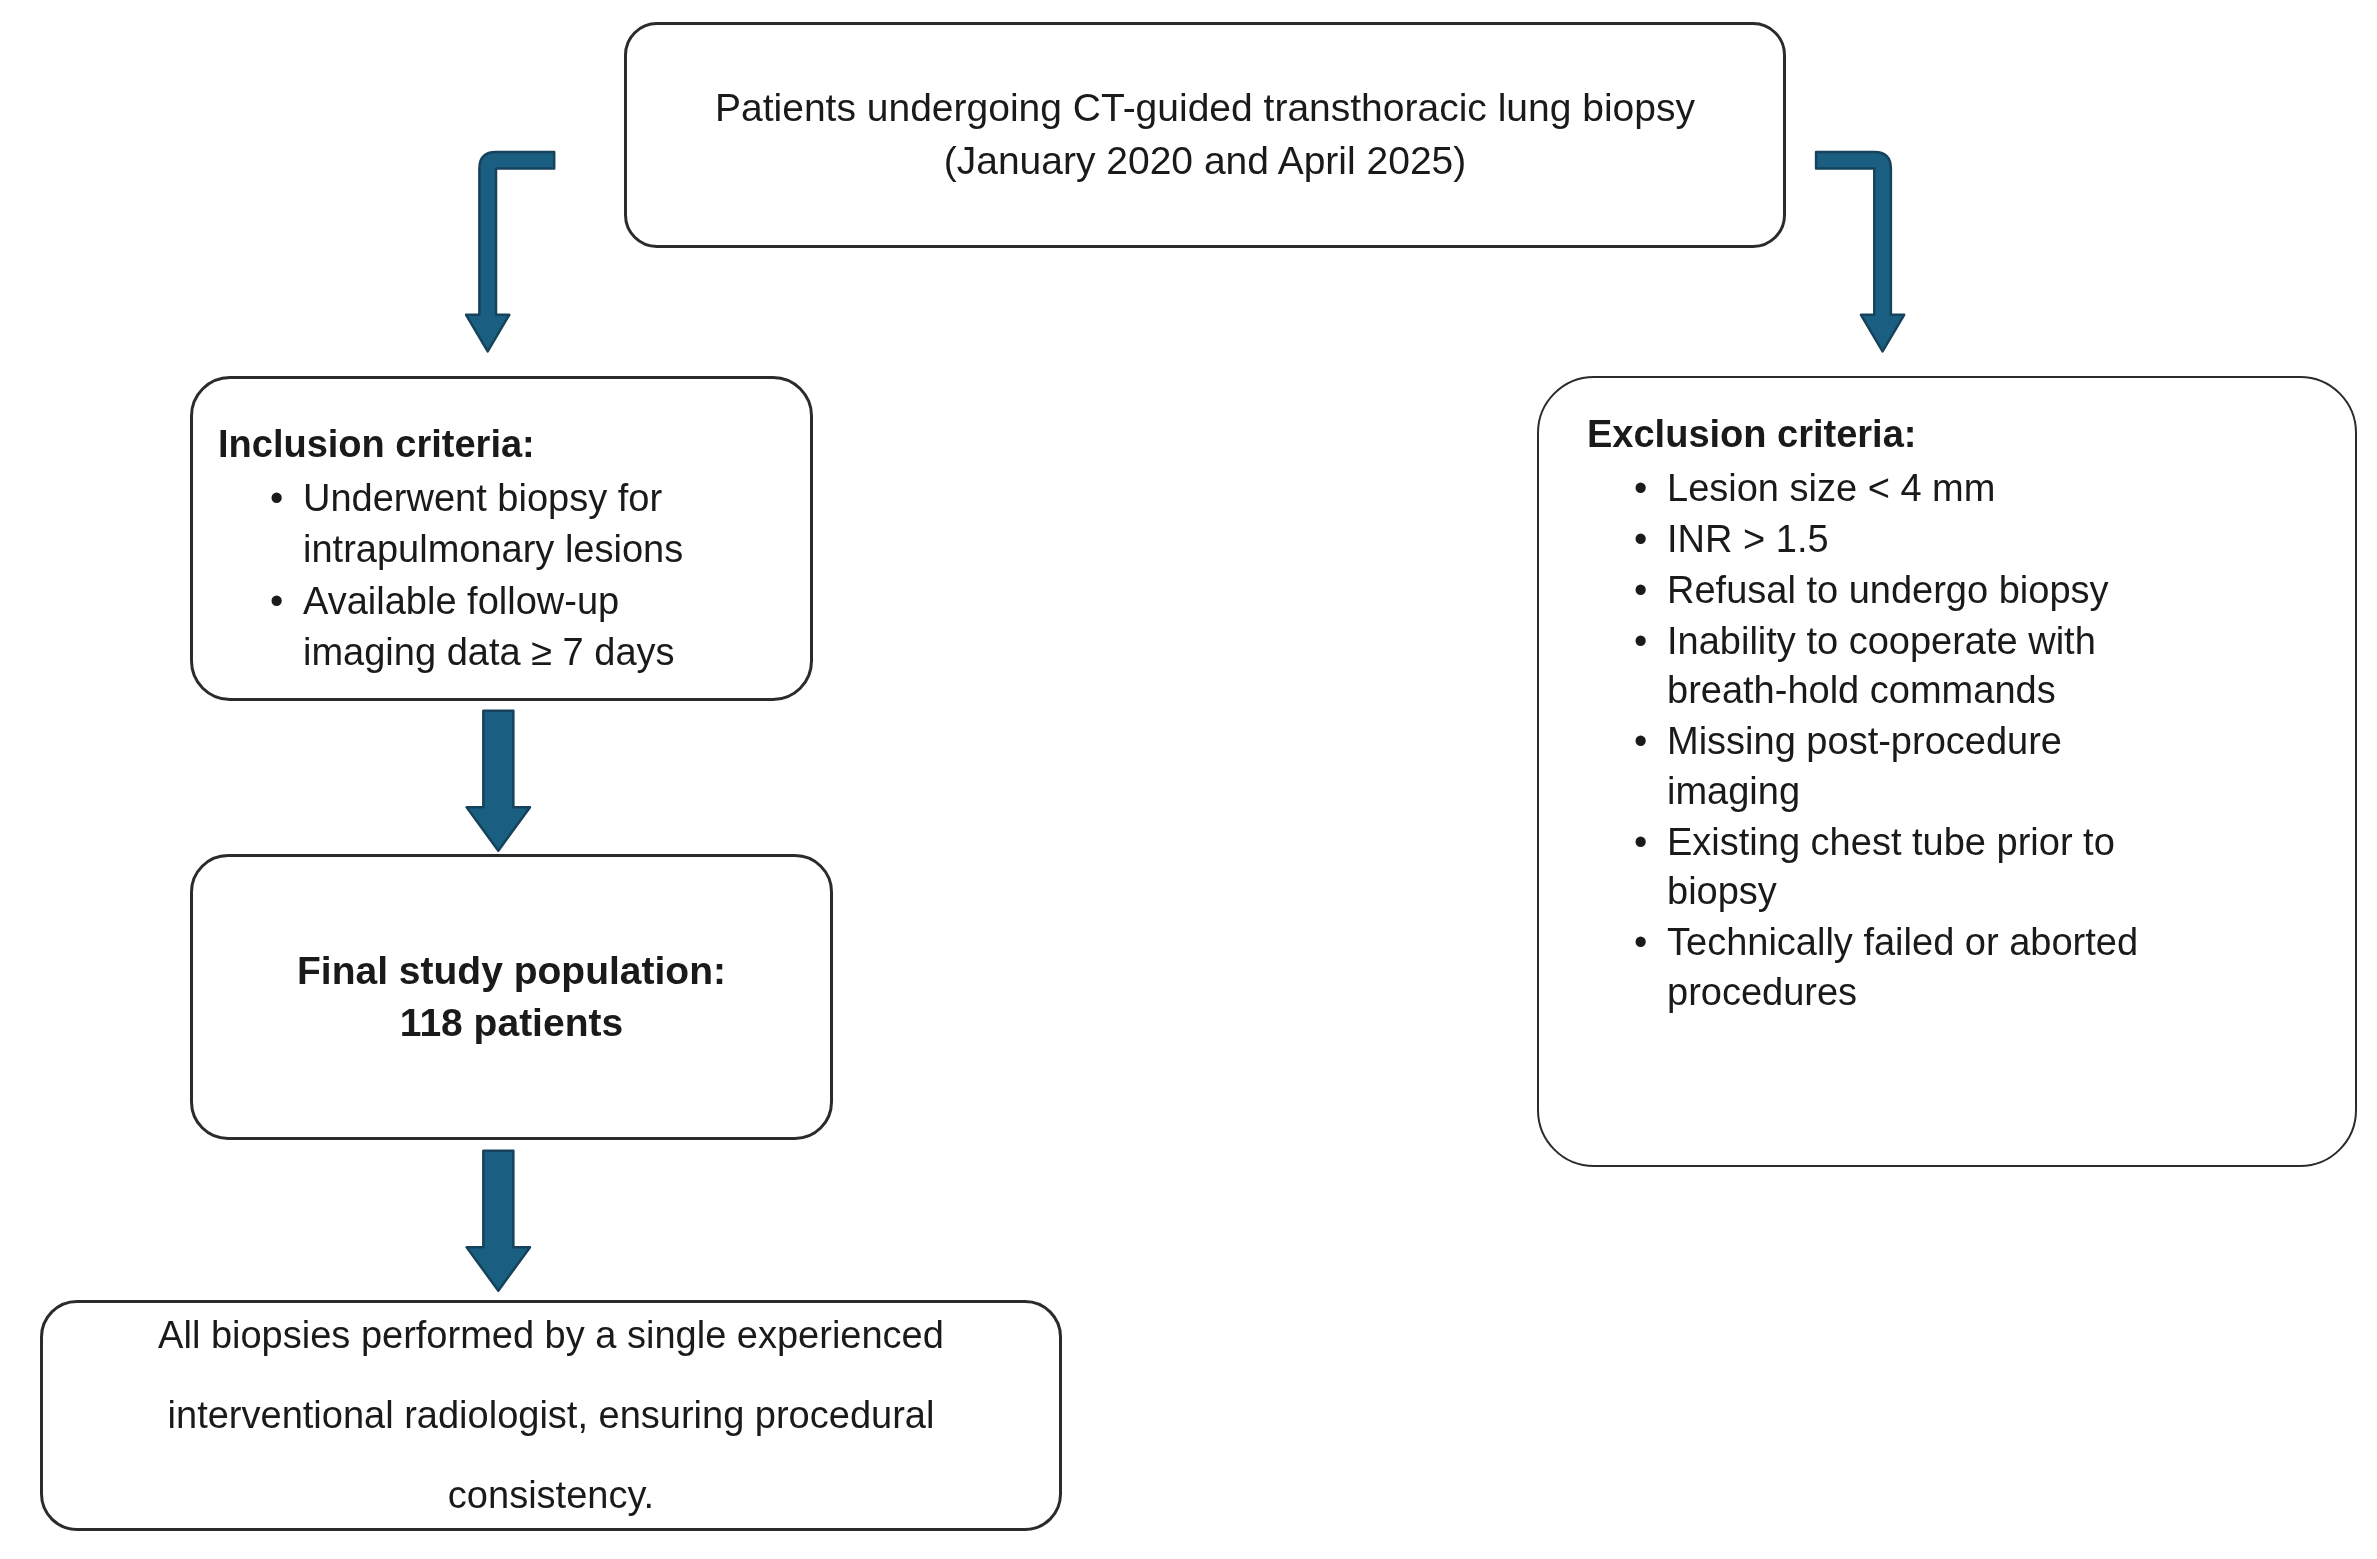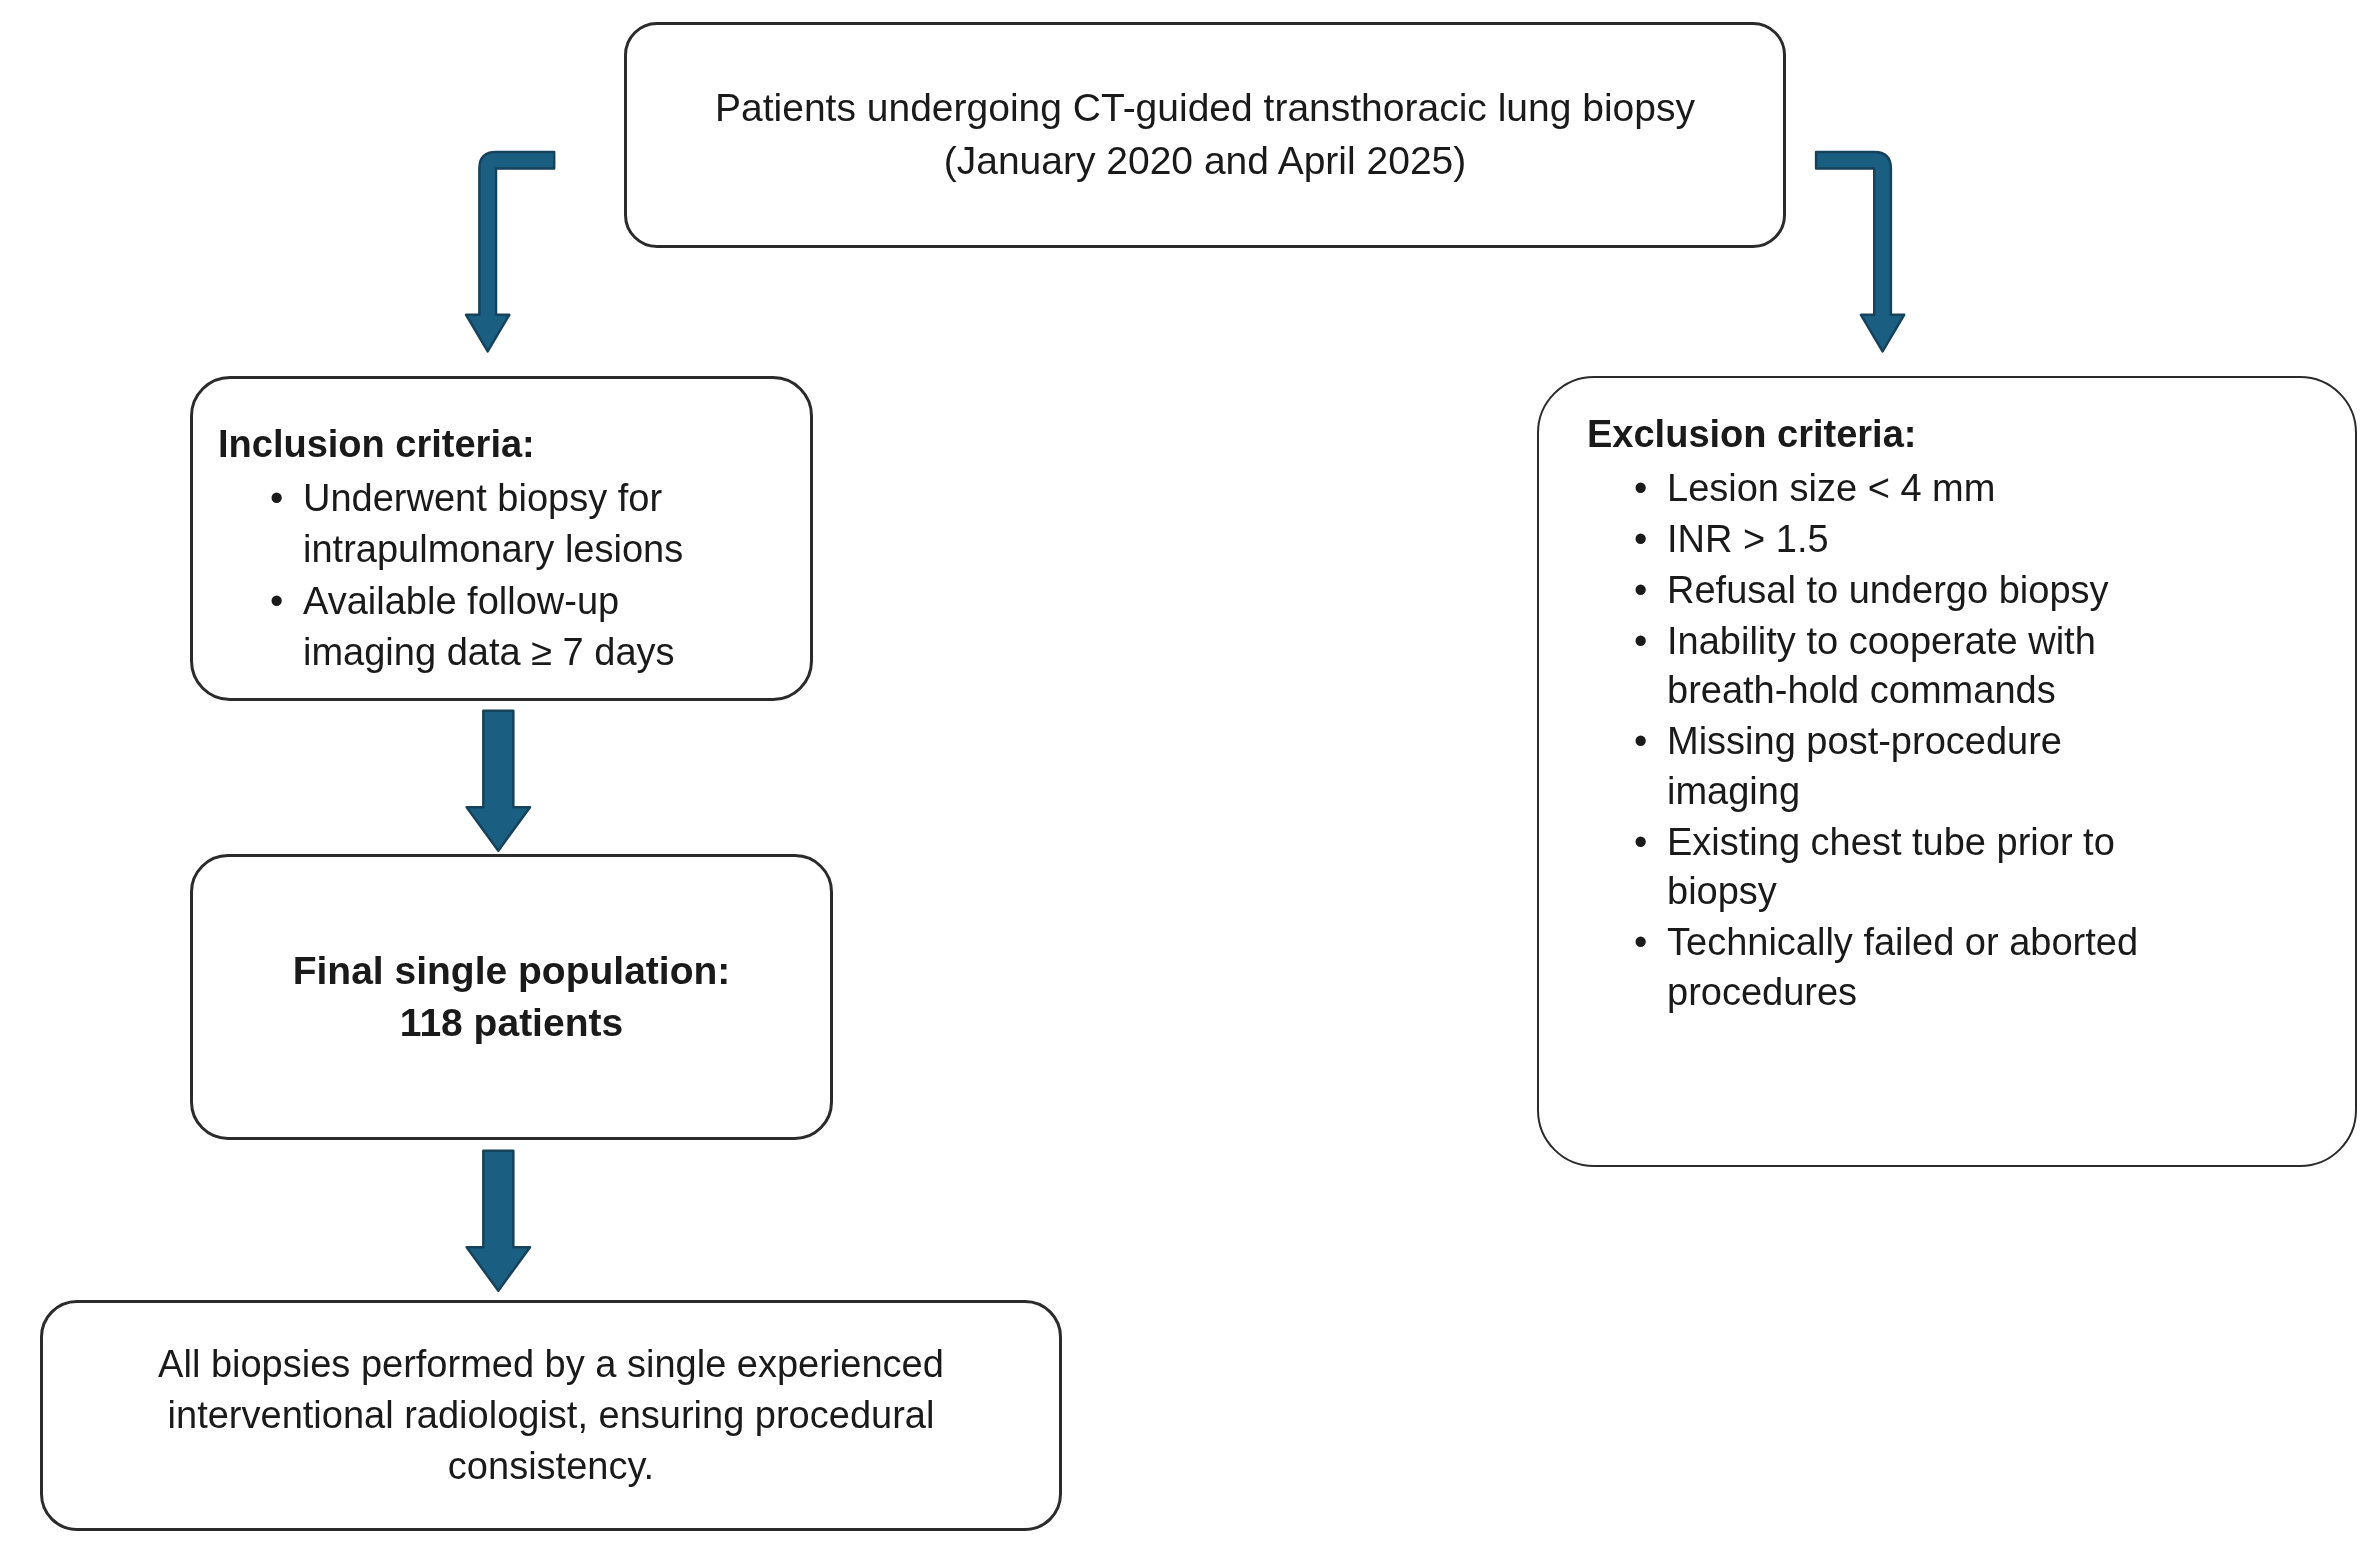--- a/index.html
+++ b/index.html
@@ -115,20 +115,21 @@
   }
   #box-final .node-line { font-size: 39px; font-weight: bold; }
 
   
   #box-note {
     left: 40px;
     top: 1300px;
     width: 1022px;
     height: 231px;
     border-radius: 37px;
+    gap: 29px;
   }
   #box-note .node-line { font-size: 38px; }
 
   
   .connector {
     position: absolute;
     pointer-events: none;
   }
   .connector svg { display: block; overflow: visible; }
 
@@ -236,21 +237,21 @@
     </ul>
   </div>
 
   <div class="connector" id="conn-inc-final">
     <svg width="100" height="150" viewBox="0 0 120 180" xmlns="http://www.w3.org/2000/svg">
       <path d="M 22 2 L 58 2 L 58 118 L 78 118 L 40 170 L 2 118 L 22 118 Z" fill="#1A5F82" stroke="#16425B" stroke-width="3" stroke-linejoin="round"></path>
     </svg>
   </div>
 
   <div class="node center" id="box-final">
-    <div class="node-line bold">Final single population:</div>
+    <div class="node-line bold">Final study population:</div>
     <div class="node-line bold">118 patients</div>
   </div>
 
   <div class="connector" id="conn-final-note">
     <svg width="100" height="150" viewBox="0 0 120 180" xmlns="http://www.w3.org/2000/svg">
       <path d="M 22 2 L 58 2 L 58 118 L 78 118 L 40 170 L 2 118 L 22 118 Z" fill="#1A5F82" stroke="#16425B" stroke-width="3" stroke-linejoin="round"></path>
     </svg>
   </div>
 
   <div class="node center" id="box-note">

